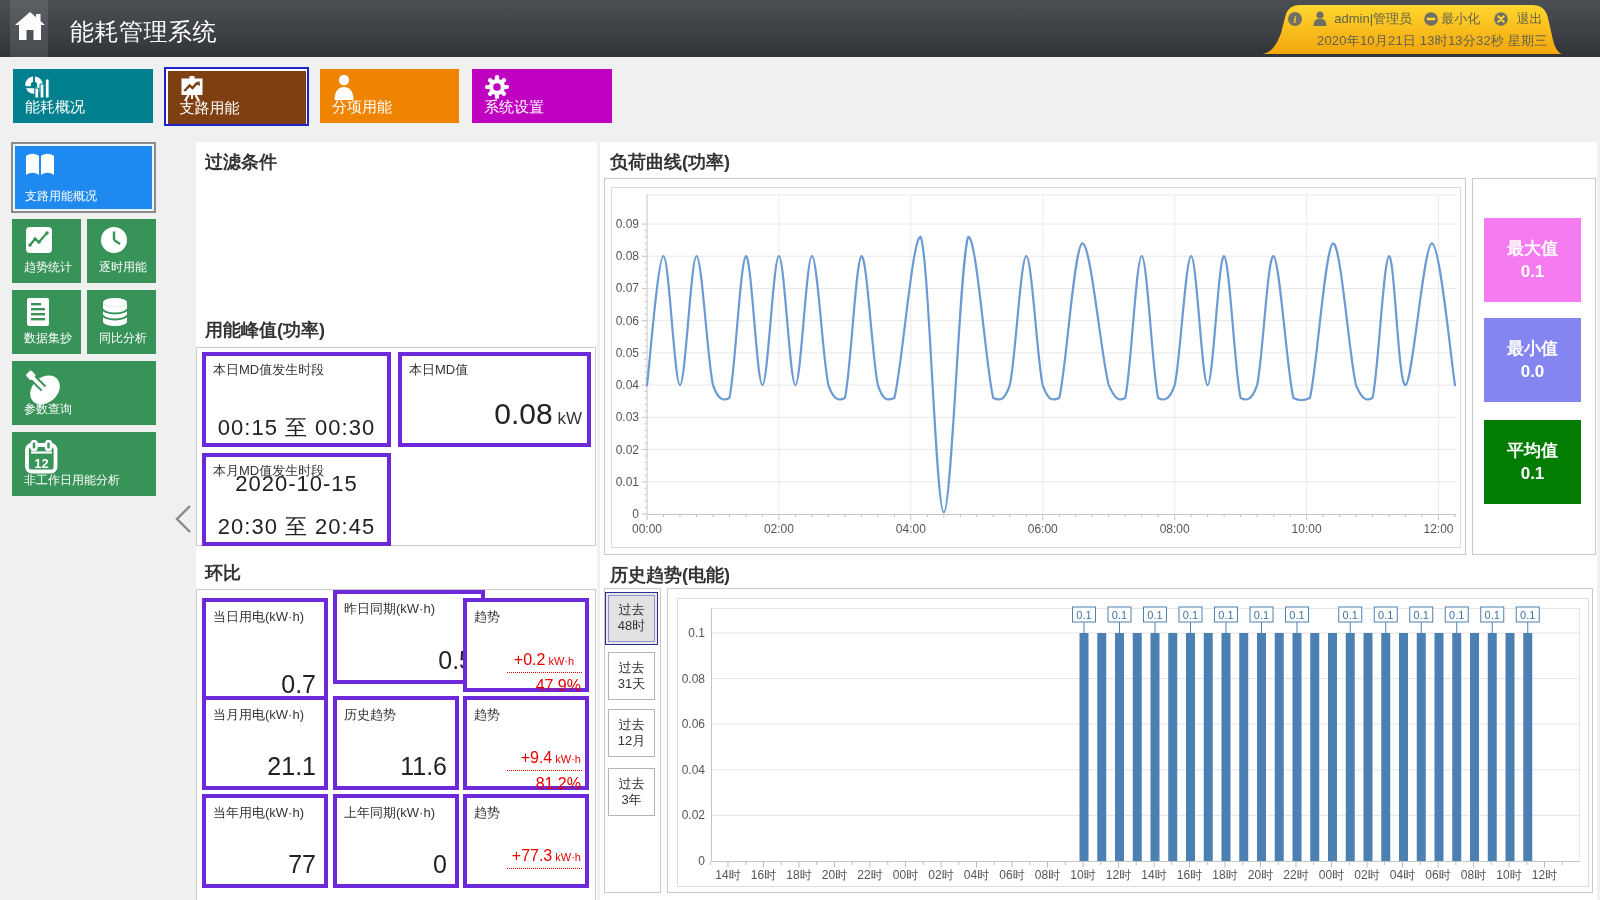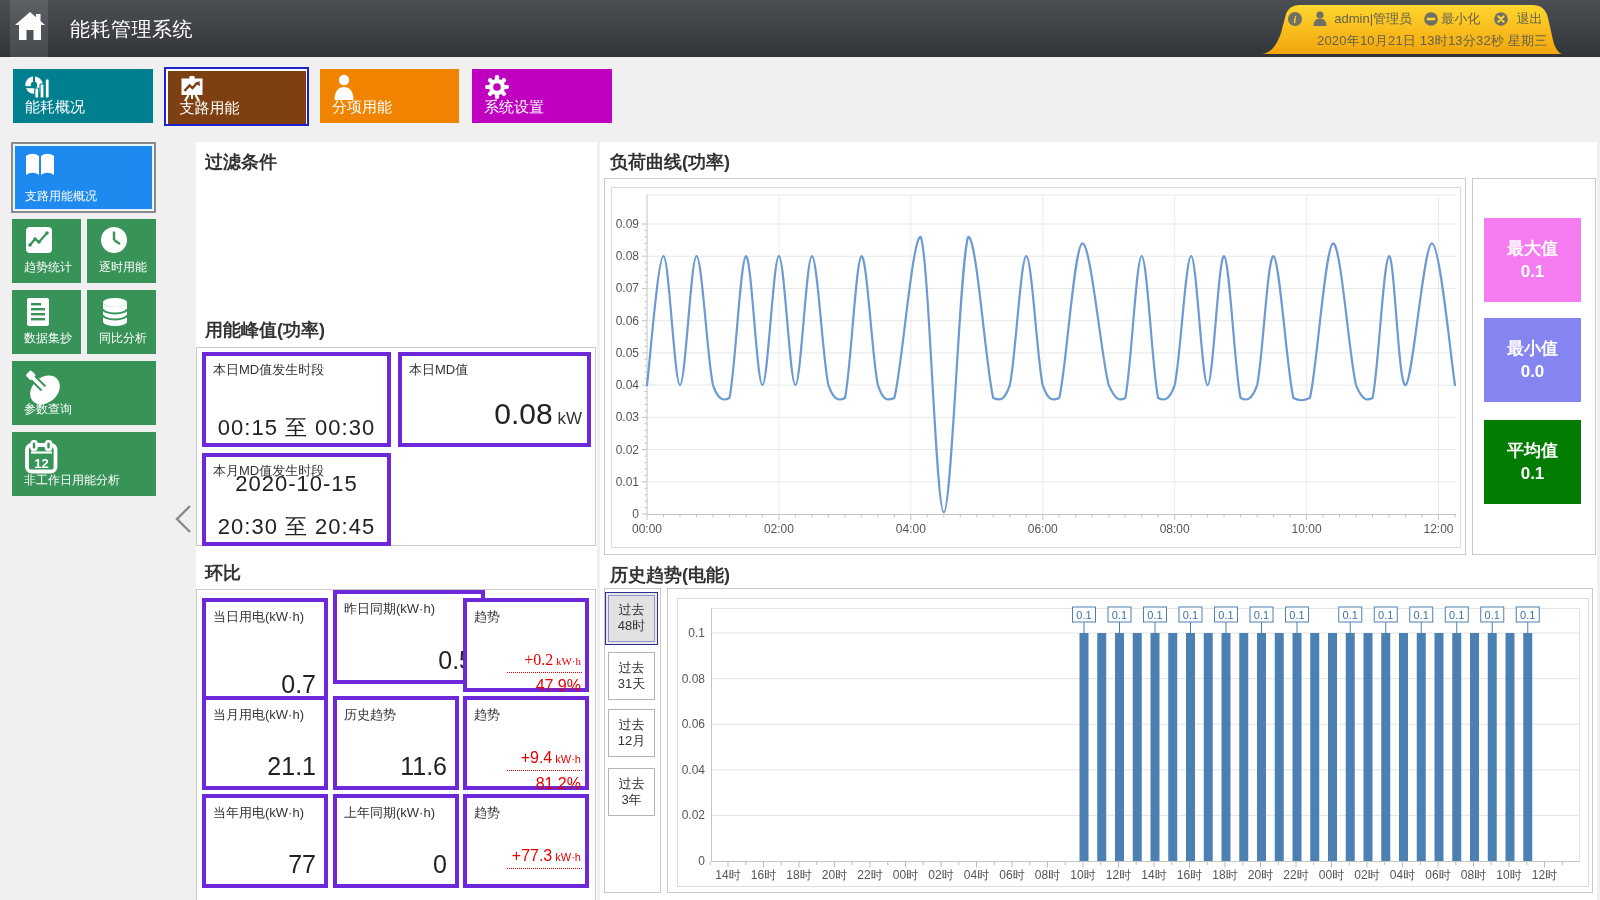--- a/index.html
+++ b/index.html
@@ -1,20 +1,20 @@
 <!DOCTYPE html>
 <html><head><meta charset="utf-8"><title>能耗管理系统</title>
 <style>
 html,body{margin:0;padding:0;}
 body{font-family:"Liberation Sans",sans-serif;background:#f0f0f0;width:1600px;height:900px;overflow:hidden;}
 #page{position:relative;width:1600px;height:900px;background:#f0f0f0;overflow:hidden;}
 .abs{position:absolute;}
 .hdr{left:0;top:0;width:1600px;height:57px;background:linear-gradient(#4b4e53,#3e4146 55%,#303338);}
 .homebox{left:10px;top:0;width:38px;height:57px;background:linear-gradient(#5c5f64,#46494e);}
-.htitle{left:70px;top:16px;font-size:20px;color:#fff;letter-spacing:0.5px;}
+.htitle{left:70px;top:16px;font-size:24px;color:#fff;letter-spacing:0.5px;}
 .navbtn{width:140px;height:54px;color:#fff;}
 .navbtn .t{position:absolute;left:12px;bottom:6px;font-size:15px;}
 .navbtn .i{position:absolute;left:12px;top:5px;}
 .sideb{background:#389358;color:#fff;}
 .sideb .t{position:absolute;left:12px;bottom:7px;font-size:12px;white-space:nowrap;}
 .sideb .i{position:absolute;left:13px;top:7px;}
 .card{background:#fff;}
 .sectitle{font-size:18px;font-weight:bold;color:#333;white-space:nowrap;}
 .panel{background:#fff;border:1px solid #c9c9c9;box-sizing:border-box;}
 .ibox{position:absolute;border:4px solid #6d28d9;box-sizing:border-box;background:#fff;}
@@ -206,21 +206,21 @@
         <span class="hlbl">当日用电(kW·h)</span>
         <span class="bigv">0.7</span>
       </div>
 <div class="ibox" style="left:136px;top:0;width:152px;height:94px;">
         <span class="hlbl">昨日同期(kW·h)</span>
         <span class="bigv">0.5</span>
       </div>
 <div class="ibox" style="left:266px;top:8px;width:126px;height:94px;">
         <span class="hlbl">趋势</span>
         <div class="abs" style="left:40px;right:3px;top:49px;">
-          <div style="text-align:right;padding-right:1px;font-size:16px;border-bottom:1px dotted #e60000;padding-bottom:3px;white-space:nowrap;font-family:Liberation Serif, serif;" class="red">+0.2<span style="font-size:11px;"> kW·h</span></div>
+          <div style="text-align:center;padding-right:1px;font-size:16px;border-bottom:1px dotted #e60000;padding-bottom:3px;white-space:nowrap;" class="red">+0.2<span style="font-size:11px;"> kW·h</span></div>
           <div style="text-align:right;padding-right:1px;font-size:16px;padding-top:4px;" class="red">47.9%</div>
         </div>
       </div>
 <div class="ibox" style="left:5px;top:106px;width:126px;height:94px;">
         <span class="hlbl">当月用电(kW·h)</span>
         <span class="bigv">21.1</span>
       </div>
 <div class="ibox" style="left:136px;top:106px;width:126px;height:94px;">
         <span class="hlbl">历史趋势</span>
         <span class="bigv">11.6</span>

